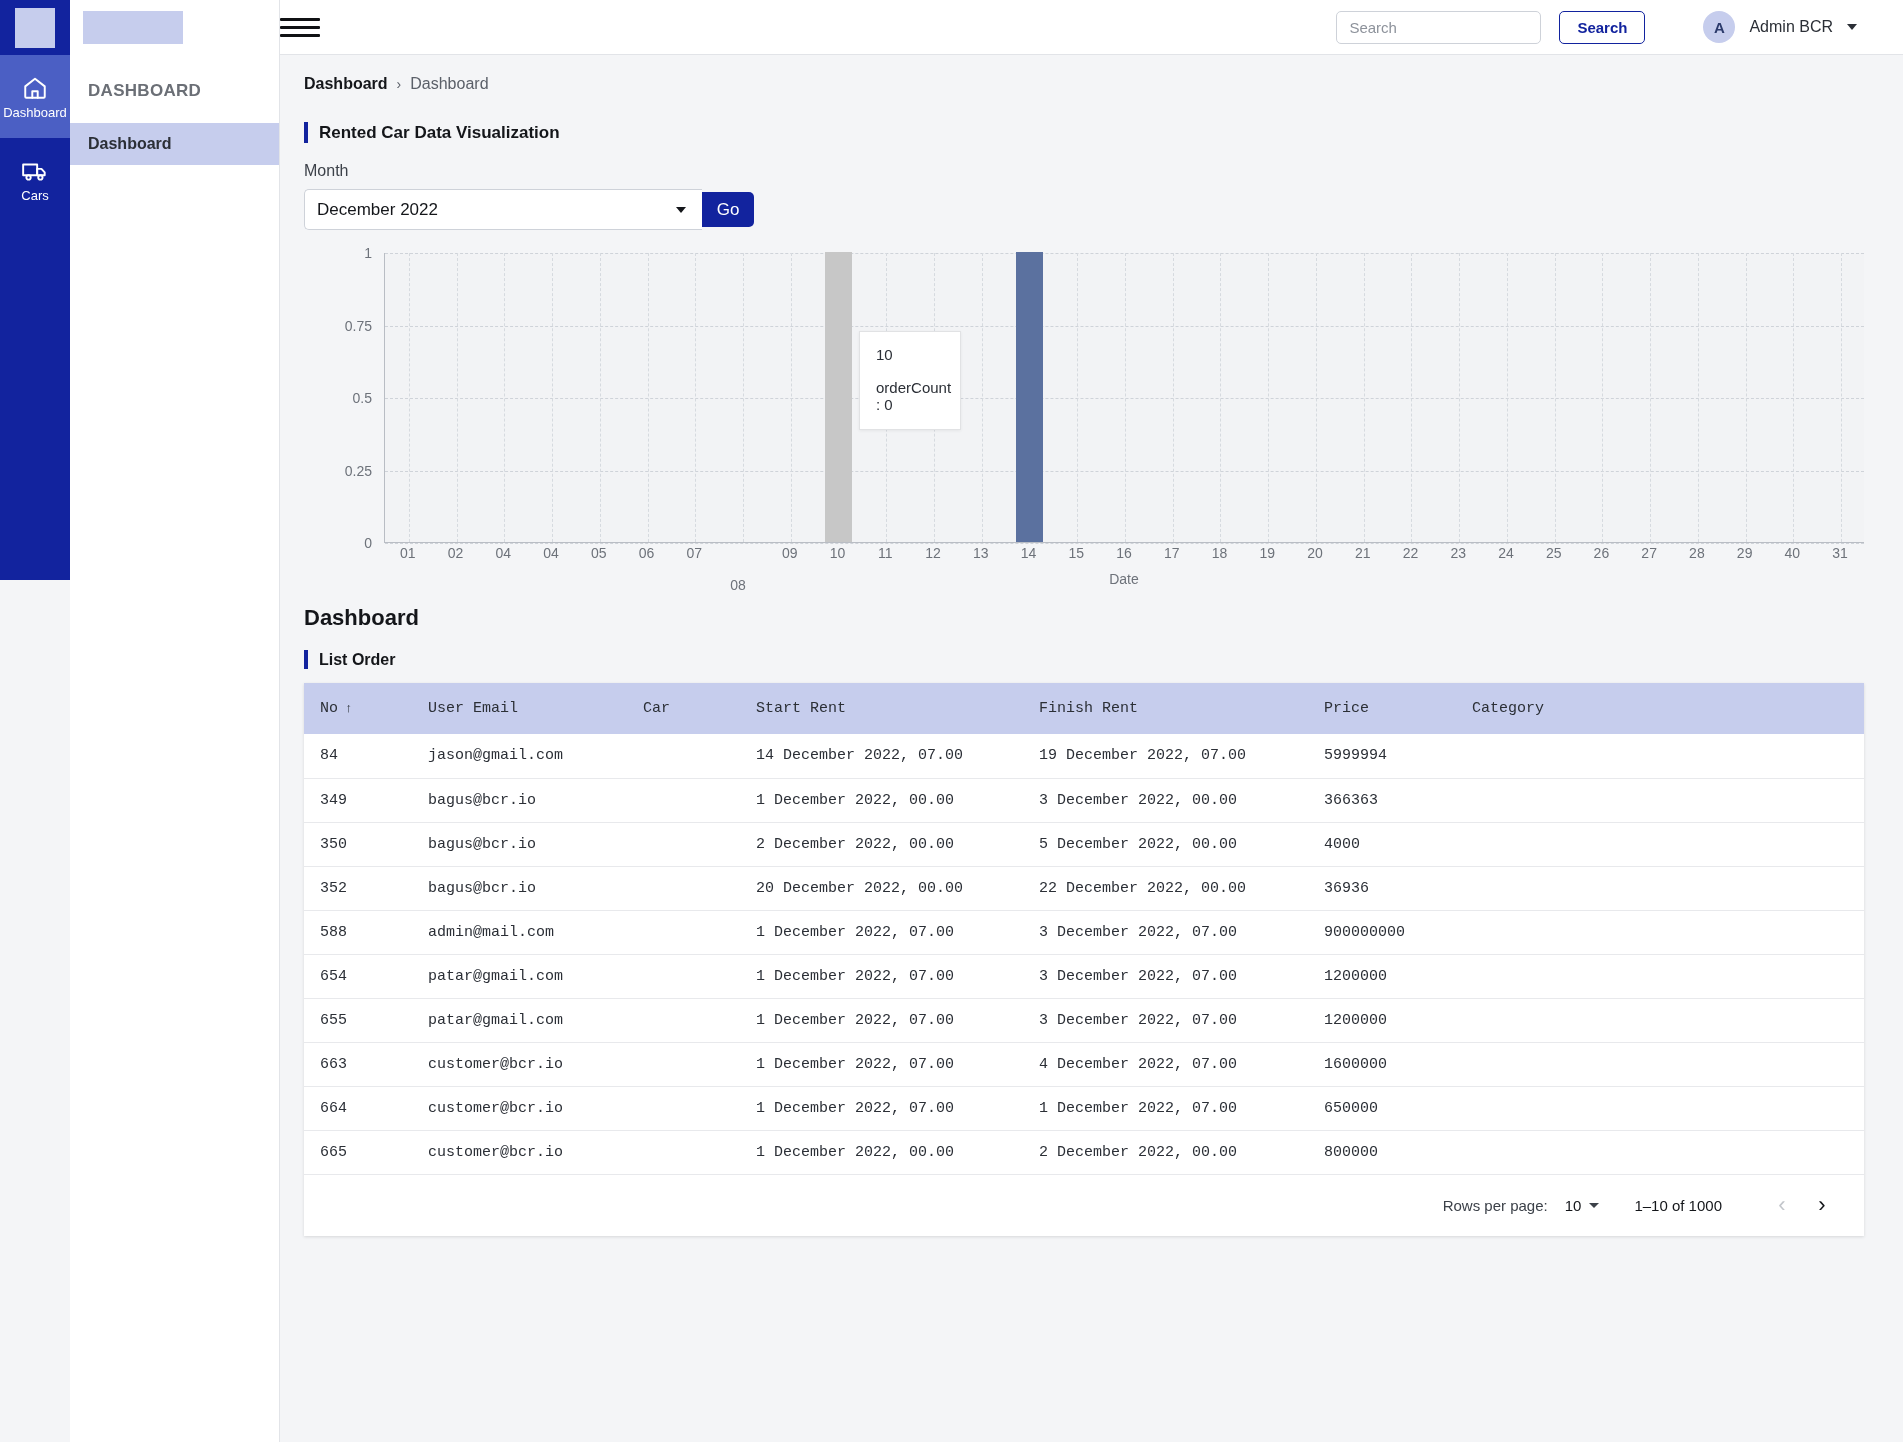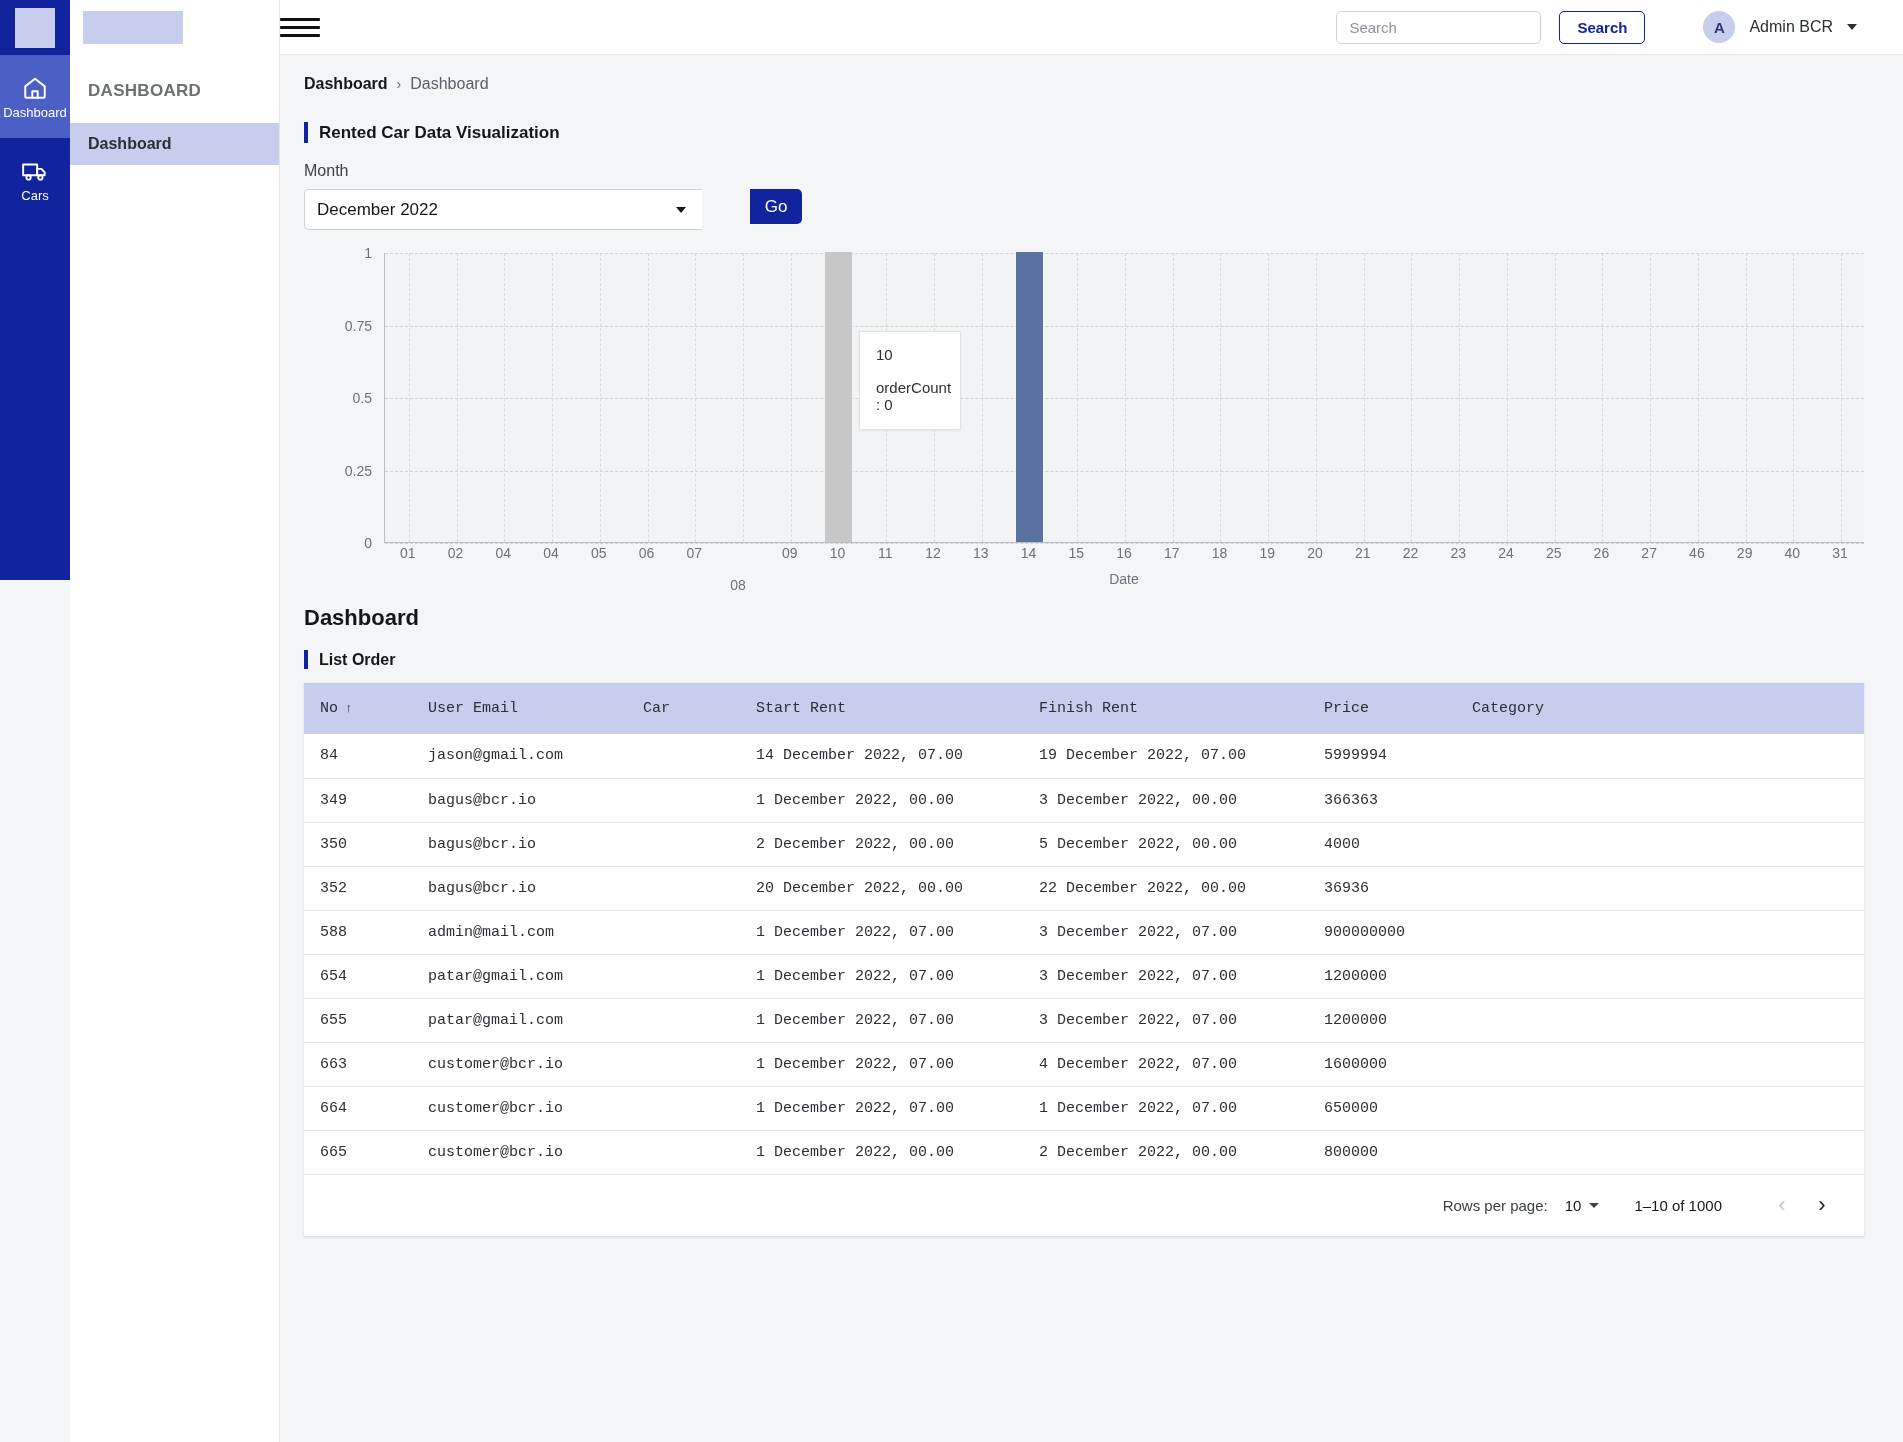--- a/index.html
+++ b/index.html
@@ -84,21 +84,21 @@
   .breadcrumb .sep { color:#5b6069; font-size:14px; }
 
   .sec-title {
     margin-top: 29px; display:flex; align-items:center; gap:11px;
     font-size:17px; font-weight:bold; color:#14161a;
   }
   .sec-bar { width:4px; height:21px; background:#12239e; }
 
   .field-label { margin-top: 19px; font-size:16px; color:#3c4149; }
 
-  .control-row { margin-top: 9px; display:flex; align-items:flex-start;gap:48px; }
+  .control-row { margin-top: 9px; display:flex; align-items:center; }
   .month-select {
     width: 398px; height: 41px; border:1px solid #ced2d9; border-right:none;
     border-radius:5px 0 0 5px; background:#ffffff;
     font-size:17px; color:#14161a; padding: 0 12px; font-family:inherit;
     display:flex; align-items:center; justify-content:space-between; cursor:pointer;
   }
   .chev { width:0;height:0;border-left:5px solid transparent;border-right:5px solid transparent;border-top:6px solid #14161a; margin-right:4px; }
   .go-btn {
     width: 52px; height:35px; background:#12239e; color:#fff;
     border:none; border-radius:0 5px 5px 0; font-size:17px;
@@ -334,21 +334,21 @@
           <div class="x-tick" style="left: 835.484px;">18</div>
           <div class="x-tick" style="left: 883.226px;">19</div>
           <div class="x-tick" style="left: 930.968px;">20</div>
           <div class="x-tick" style="left: 978.71px;">21</div>
           <div class="x-tick" style="left: 1026.45px;">22</div>
           <div class="x-tick" style="left: 1074.19px;">23</div>
           <div class="x-tick" style="left: 1121.94px;">24</div>
           <div class="x-tick" style="left: 1169.68px;">25</div>
           <div class="x-tick" style="left: 1217.42px;">26</div>
           <div class="x-tick" style="left: 1265.16px;">27</div>
-          <div class="x-tick" style="left: 1312.9px;">46</div>
+          <div class="x-tick" style="left: 1312.9px;">28</div>
           <div class="x-tick" style="left: 1360.65px;">29</div>
           <div class="x-tick" style="left: 1408.39px;">40</div>
           <div class="x-tick" style="left: 1456.13px;">31</div>
         </div>
       <div class="x-axis-title">Date</div>
       <div class="tooltip" id="tooltip" style="left: 555.032px; top: 78px;">
         <div class="t-line">10</div>
         <div class="t-line">orderCount : 0</div>
       </div>
     </div>

